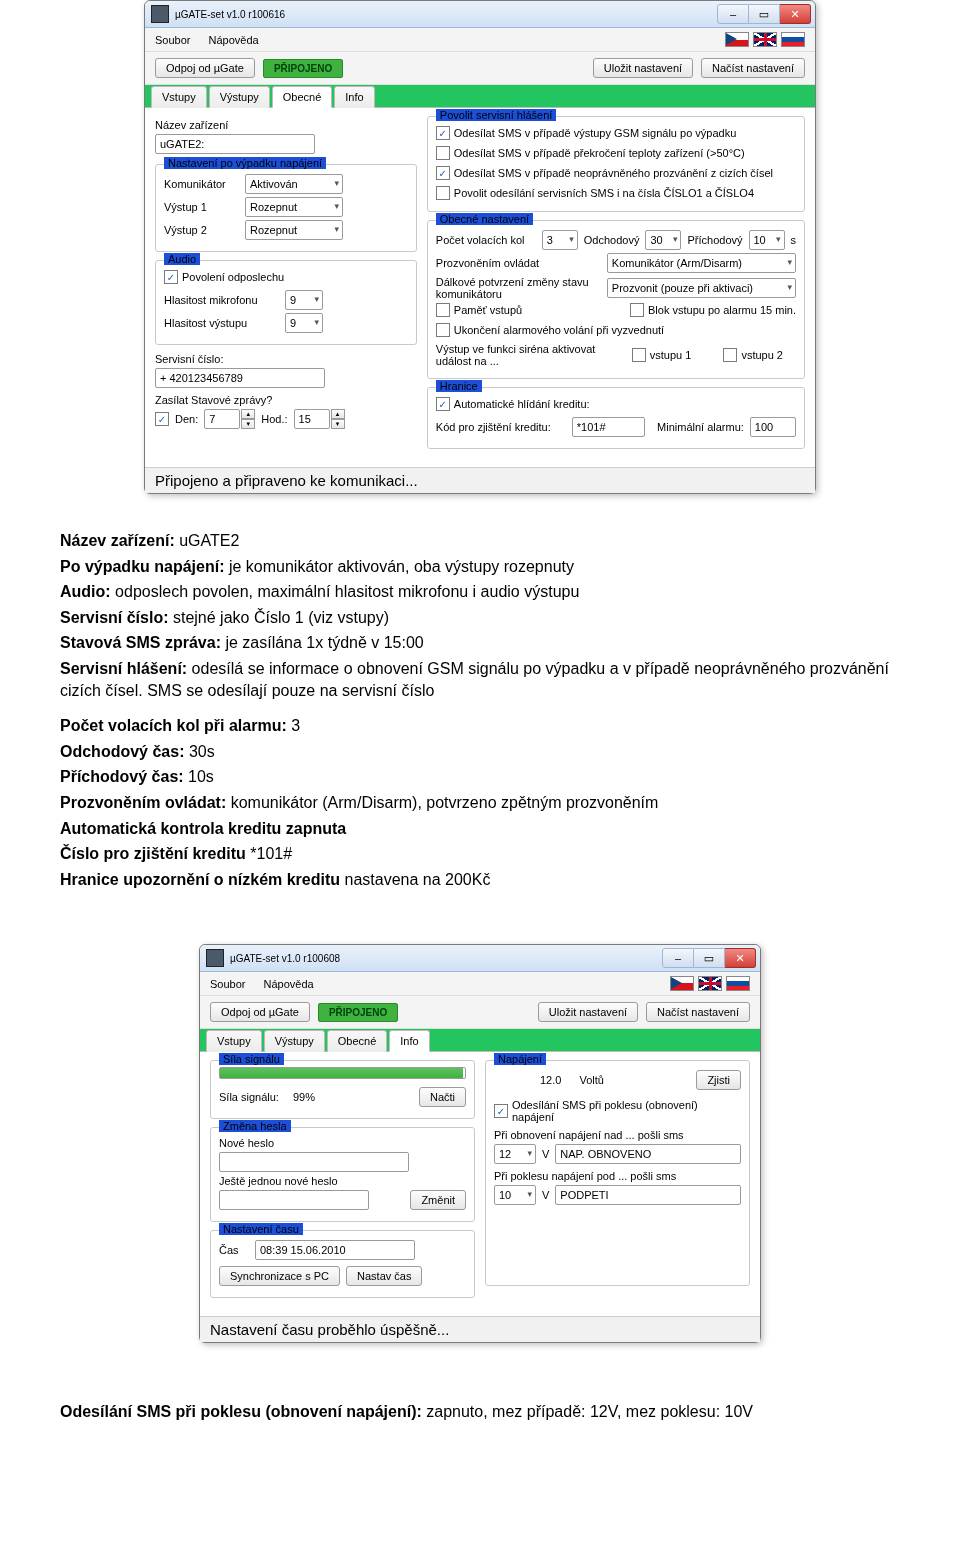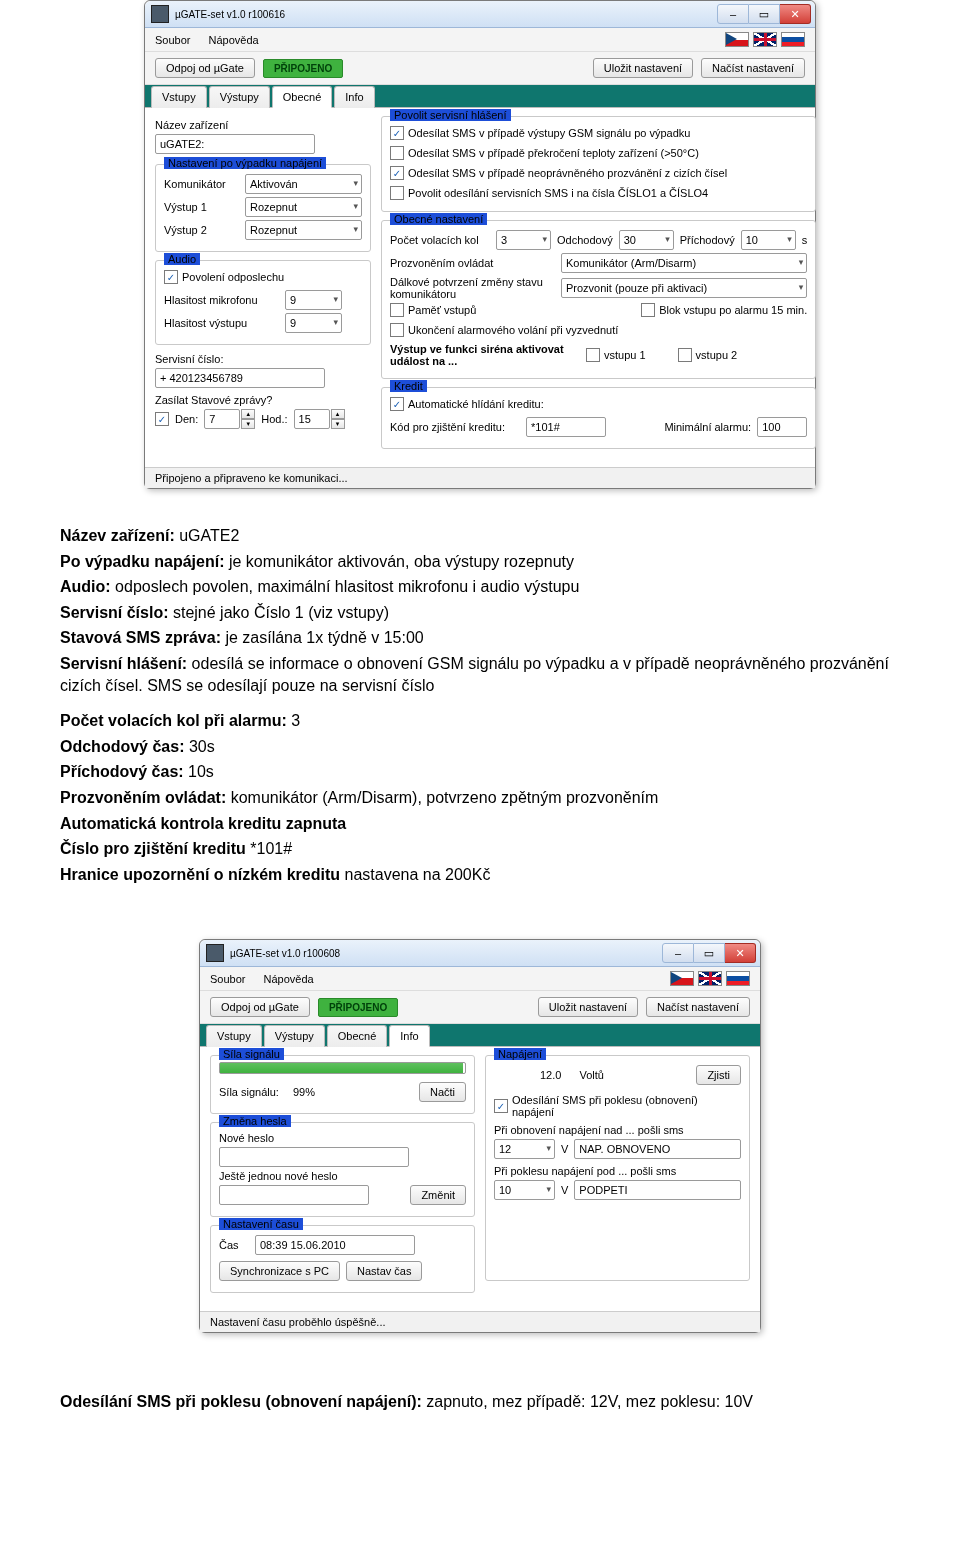--- a/index.html
+++ b/index.html
@@ -95,21 +95,21 @@
     color: #00420a;
     border: 1px solid #2a8a2a;
     border-radius: 2px;
     font-weight: bold;
     font-size: 10px;
   }
   .toolbar .spacer { flex:1; }
   .tabs {
     display: flex;
     padding: 0 6px;
-    background: #0f766e;
+    background: #22c55e;
     border-bottom: 1px solid #bbb;
     gap: 0;
   }
   .tab {
     padding: 4px 10px;
     background: linear-gradient(#f7f7f7,#ececec);
     border: 1px solid #bbb;
     border-bottom: none;
     border-radius: 3px 3px 0 0;
     margin-right: 2px;
@@ -146,33 +146,33 @@
   .select, .input {
     border: 1px solid #9a9a9a;
     background: #fff;
     padding: 1px 4px;
     font-size: 11px;
     border-radius: 2px;
     height: 16px;
     line-height: 14px;
     display:inline-flex; align-items:center;
   }
-  .select { padding-right: 21px; position:relative; }
+  .select { padding-right: 2px; position:relative; }
   .select::after{content:"▾"; position:absolute; right:3px; top:1px; font-size:9px; color:#555;}
   .spin { display:inline-flex; align-items:center; }
   .spin .input{ width:26px; text-align:center;}
   .spin .sp-btns{ display:flex; flex-direction:column; margin-left:1px;}
   .spin .sp-btns span{ width:12px;height:8px;border:1px solid #9a9a9a;background:linear-gradient(#fdfdfd,#e6e6e6);font-size:7px;line-height:7px;text-align:center;}
   .chk { display:inline-flex; align-items:center; gap:4px; }
   .chk .box { width:12px;height:12px;border:1px solid #7a7a7a;background:#fff;display:inline-flex;align-items:center;justify-content:center;font-size:10px;color:#1a5fb4;}
   .status {
     padding: 4px 10px;
     border-top: 1px solid #ccc;
     background: #f1f1f1;
-    font-size: 11px;
+    font-size: 15px;
   }
   
   .para {
     padding: 18px 60px 10px 60px;
     font-size: 16px;
     line-height: 1.35;
   }
   .para p { margin: 0 0 4px 0;}
   
   .bar { height:10px; border:1px solid #9a9a9a; border-radius:2px; background:#fff; position:relative;}
@@ -343,34 +343,34 @@
           <span class="chk">
                 <span class="box"></span>
                 <span>Blok vstupu po alarmu 15 min.</span>
               </span>
         </div>
         <div class="row chk">
               <span class="box"></span>
               <span>Ukončení alarmového volání při vyzvednutí</span>
             </div>
         <div class="row">
-          <label style="width:190px;font-weight:bold;">Výstup ve funkci siréna aktivovat událost na ...</label>
+          <label style="width:190px;">Výstup ve funkci siréna aktivovat událost na ...</label>
           <span class="chk">
                 <span class="box"></span>
                 <span>vstupu 1</span>
               </span>
           <span class="chk" style="margin-left:26px;">
                 <span class="box"></span>
                 <span>vstupu 2</span>
               </span>
         </div>
       </div>
 
       <div class="group">
-        <span class="legend">Kredit</span>
+        <span class="legend">Hranice</span>
         <div class="row chk">
               <span class="box">✓</span>
               <span>Automatické hlídání kreditu:</span>
             </div>
         <div class="row">
           <label style="width:130px;">Kód pro zjištění kreditu:</label>
           <span class="input" style="width:70px;">*101#</span>
           <span style="flex:1"></span>
           <label>Minimální alarmu:</label>
           <span class="input" style="width:40px;">100</span>

